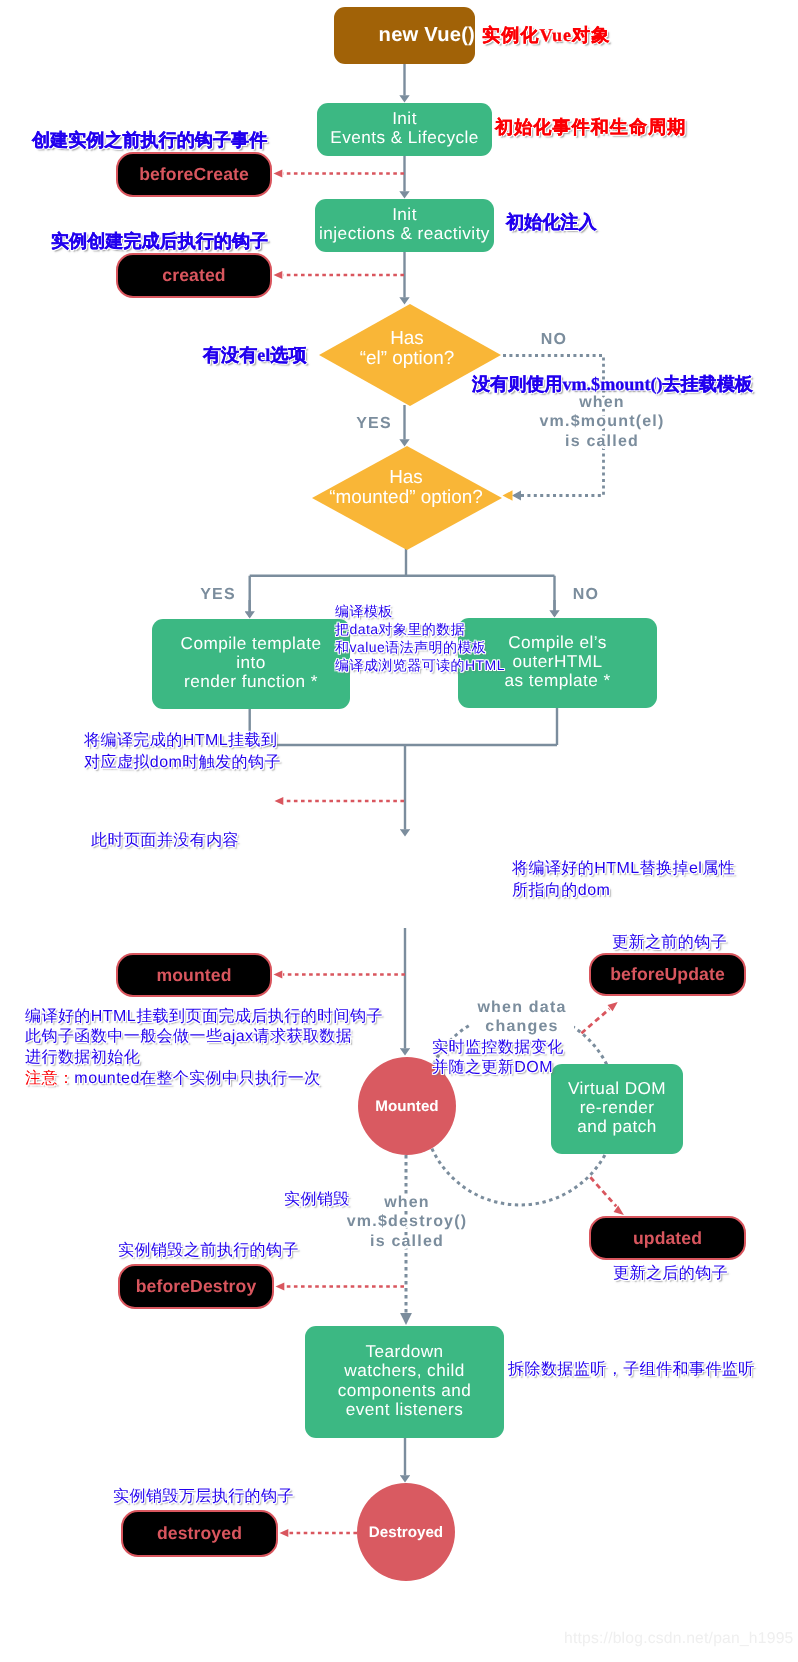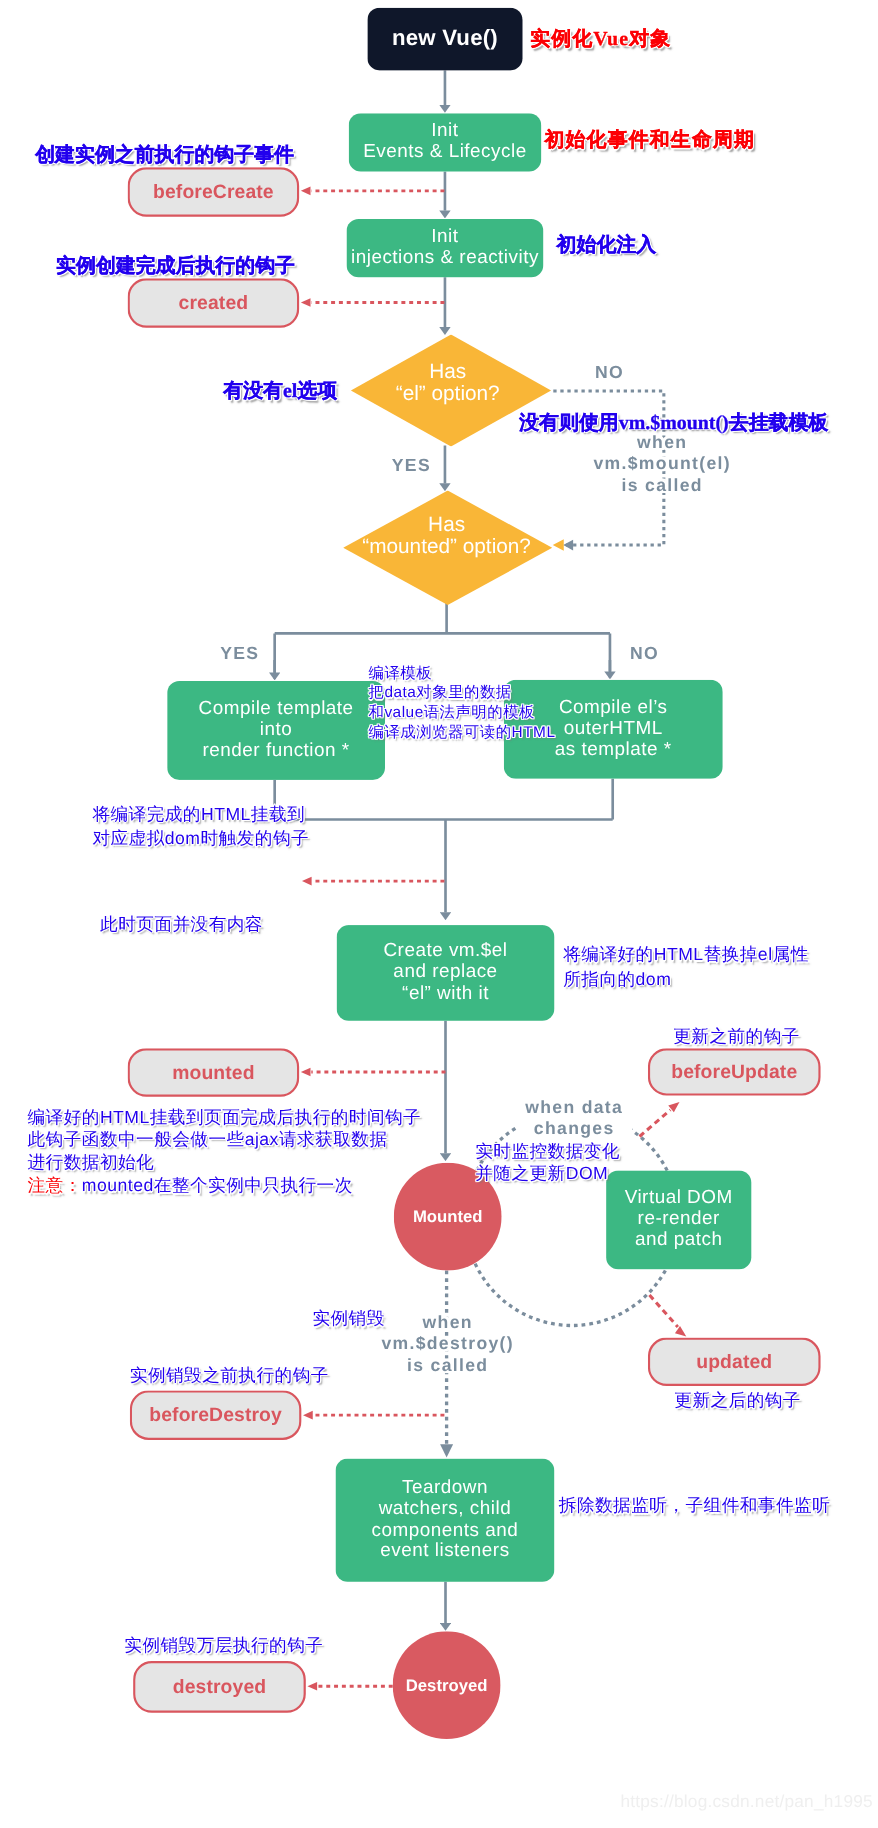--- a/index.html
+++ b/index.html
@@ -5,25 +5,25 @@
 <style>
   html,body{margin:0;padding:0;}
   body{width:798px;height:1662px;background:#ffffff;position:relative;overflow:hidden;
        font-family:"Liberation Sans","DejaVu Sans",sans-serif;
        -webkit-font-smoothing:antialiased;text-rendering:geometricPrecision;}
   .node,.dtext,.ann,.gl,.wm{transform:translateZ(0);}
   #stage{position:absolute;left:0;top:0;width:798px;height:1662px;}
   svg#edges{position:absolute;left:0;top:0;width:798px;height:1662px;}
   .node{position:absolute;display:flex;flex-direction:column;align-items:center;
         justify-content:center;text-align:center;box-sizing:border-box;}
-  .box-dark{background:#0f172a;color:#fff;border-radius:11px;font-weight:bold;font-size:20.2px;
-            letter-spacing:.2px;}
+  .box-dark{background:#a16207;color:#fff;border-radius:11px;font-weight:bold;font-size:20.2px;
+            letter-spacing:.2px;align-items:flex-end;}
   .box-green{background:#3cb883;color:#fff;border-radius:11px;font-size:17.2px;line-height:19.3px;
              font-weight:400;padding-bottom:3px;letter-spacing:0.45px;}
-  .hook{background:#e5e5e5;border:2.4px solid #d9565e;border-radius:17px;color:#d9565e;
+  .hook{background:#000000;border:2.4px solid #d9565e;border-radius:17px;color:#d9565e;
         font-weight:bold;font-size:17.6px;letter-spacing:.1px;}
   .circle{background:#d95a61;color:#fff;border-radius:50%;font-weight:bold;font-size:15.2px;}
   .dtext{position:absolute;color:#fff;font-size:18.9px;line-height:20.1px;text-align:center;
          width:200px;}
   .ann{position:absolute;white-space:nowrap;}
   .cn{color:#2200ee;font-size:18.1px;line-height:21px;font-weight:700;-webkit-text-stroke:0.32px #2200ee;
       font-family:"Liberation Serif","DejaVu Serif",serif;
       text-shadow:
         -1px -1px 0 #fff, 1px -1px 0 #fff, -1px 1px 0 #fff, 1px 1px 0 #fff,
         -1.2px 0 0 #fff, 1.2px 0 0 #fff, 0 -1.2px 0 #fff, 0 1.2px 0 #fff,
@@ -169,25 +169,20 @@
   <span>into</span>
   <span>render function *</span>
 </div>
 
 <div class="node box-green" style="left:458px;top:618px;width:199px;height:90px;">
   <span>Compile el’s</span>
   <span>outerHTML</span>
   <span>as template *</span>
 </div>
 
-<div class="node box-green" style="left:306px;top:841px;width:198px;height:87px;">
-  <span>Create vm.$el</span>
-  <span>and replace</span>
-  <span>“el” with it</span>
-</div>
 
 <div class="node circle" style="left:358px;top:1057px;width:98px;height:98px;">
   <span>Mounted</span>
 </div>
 
 <div class="node box-green" style="left:551px;top:1064px;width:132px;height:90px;">
   <span>Virtual DOM</span>
   <span>re-render</span>
   <span>and patch</span>
 </div>

